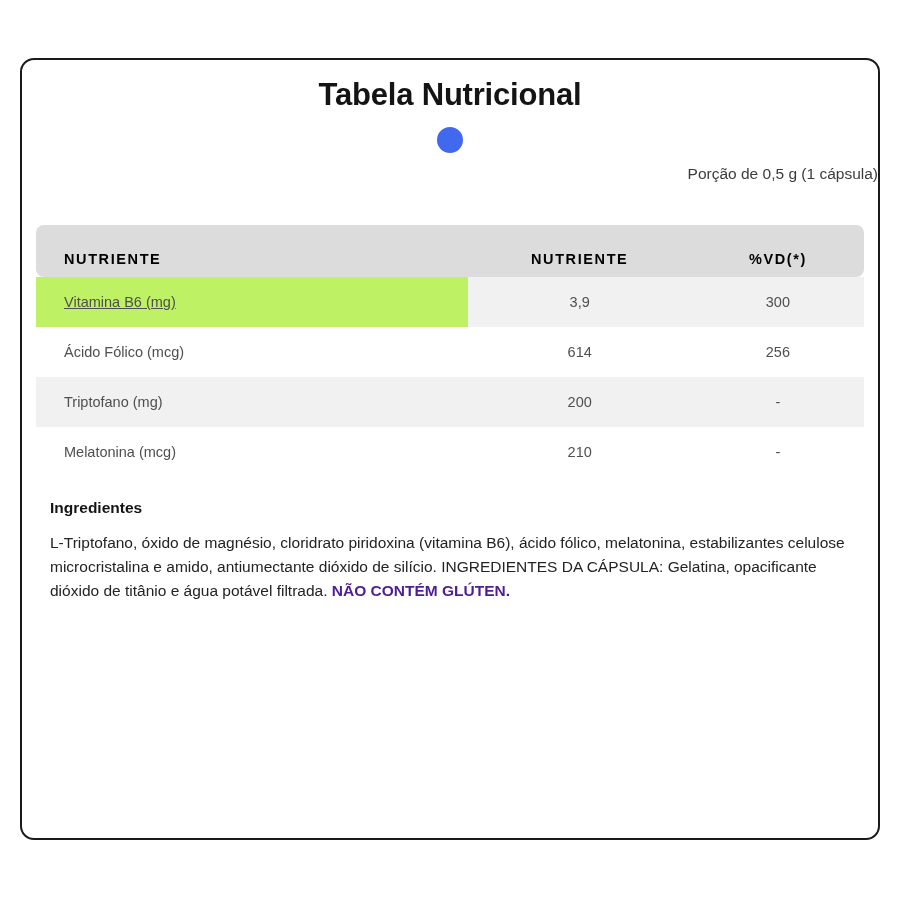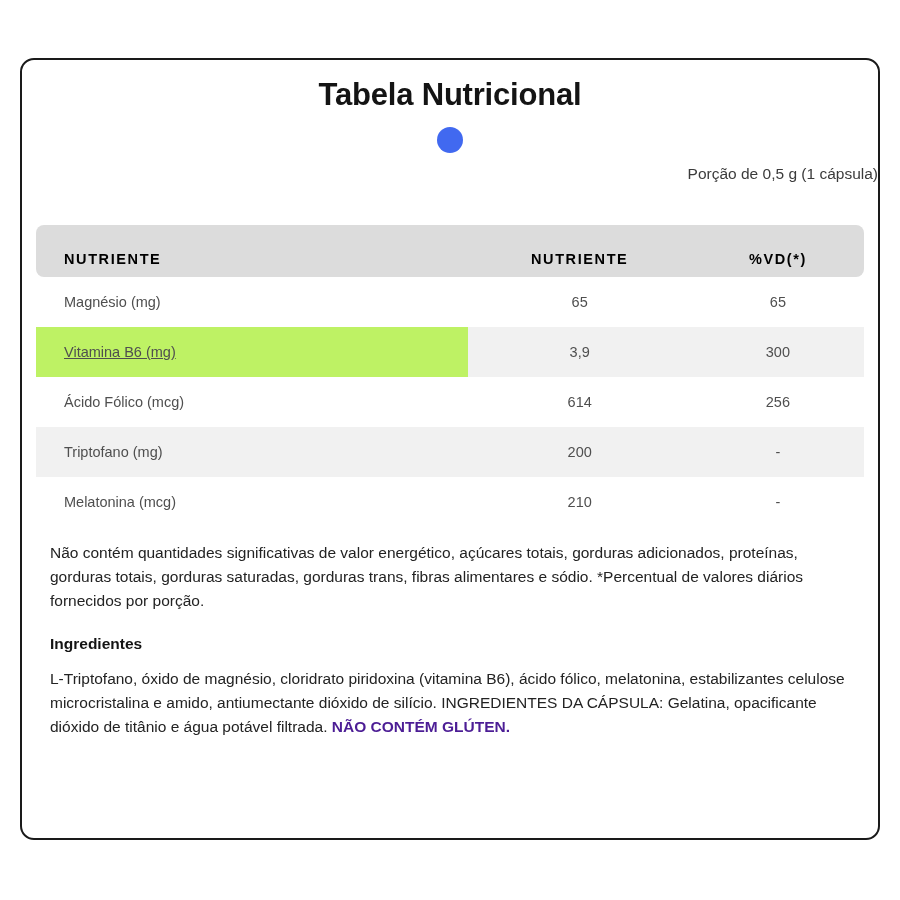--- a/index.html
+++ b/index.html
@@ -160,25 +160,20 @@
 
     <table class="table">
       <thead>
         <tr>
           <th class="col-nutrient" style="background: rgb(220, 220, 220);">NUTRIENTE</th>
           <th class="col-qty" style="background: rgb(220, 220, 220);">NUTRIENTE</th>
           <th class="col-vd" style="background: rgb(220, 220, 220);">%VD(*)</th>
         </tr>
       </thead>
       <tbody>
-        <tr>
-          <td class="cell-nutrient">Magnésio (mg)</td>
-          <td>65</td>
-          <td>65</td>
-        </tr>
         <tr class="stripe">
           <td class="cell-nutrient" style="background: #bef264; text-decoration: underline;">Vitamina B6 (mg)</td>
           <td style="background: rgb(241, 241, 241);">3,9</td>
           <td style="background: rgb(241, 241, 241);">300</td>
         </tr>
         <tr>
           <td class="cell-nutrient">Ácido Fólico (mcg)</td>
           <td>614</td>
           <td>256</td>
         </tr>
@@ -188,21 +183,20 @@
           <td style="background: rgb(241, 241, 241);">-</td>
         </tr>
         <tr>
           <td class="cell-nutrient">Melatonina (mcg)</td>
           <td>210</td>
           <td>-</td>
         </tr>
       </tbody>
     </table>
 
-    <p class="notes">Não contém quantidades significativas de valor energético, açúcares totais, gorduras adicionados, proteínas, gorduras totais, gorduras saturadas, gorduras trans, fibras alimentares e sódio. *Percentual de valores diários fornecidos por porção.</p>
 
     <div class="ing-block">
       <p class="ing-title">Ingredientes</p>
       <p class="ing-body"><span>L-Triptofano, óxido de magnésio, cloridrato piridoxina (vitamina B6), ácido fólico, melatonina, estabilizantes celulose microcristalina e amido, antiumectante dióxido de silício. INGREDIENTES DA CÁPSULA: Gelatina, opacificante dióxido de titânio e água potável filtrada. </span><span class="strong">NÃO CONTÉM GLÚTEN.</span></p>
     </div>
 
   </div>
 </div>
 
 </body></html>

